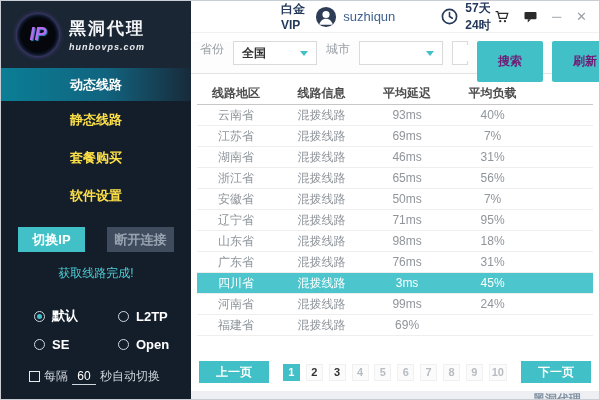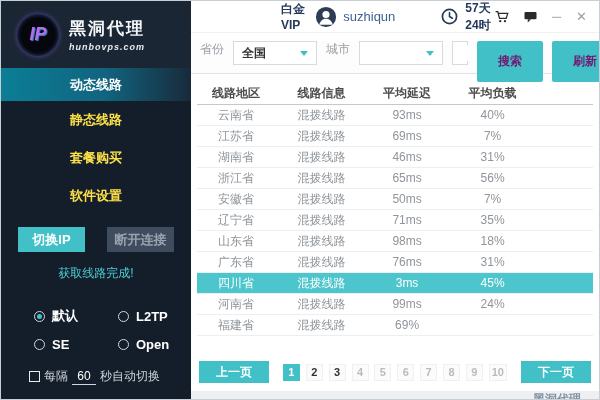--- a/index.html
+++ b/index.html
@@ -240,21 +240,21 @@
             <div class="td">安徽省</div>
             <div class="td">混拨线路</div>
             <div class="td">50ms</div>
             <div class="td">7%</div>
             <div></div>
           </div>
           <div class="trow">
             <div class="td">辽宁省</div>
             <div class="td">混拨线路</div>
             <div class="td">71ms</div>
-            <div class="td">35%</div>
+            <div class="td">95%</div>
             <div></div>
           </div>
           <div class="trow">
             <div class="td">山东省</div>
             <div class="td">混拨线路</div>
             <div class="td">98ms</div>
             <div class="td">18%</div>
             <div></div>
           </div>
           <div class="trow">

